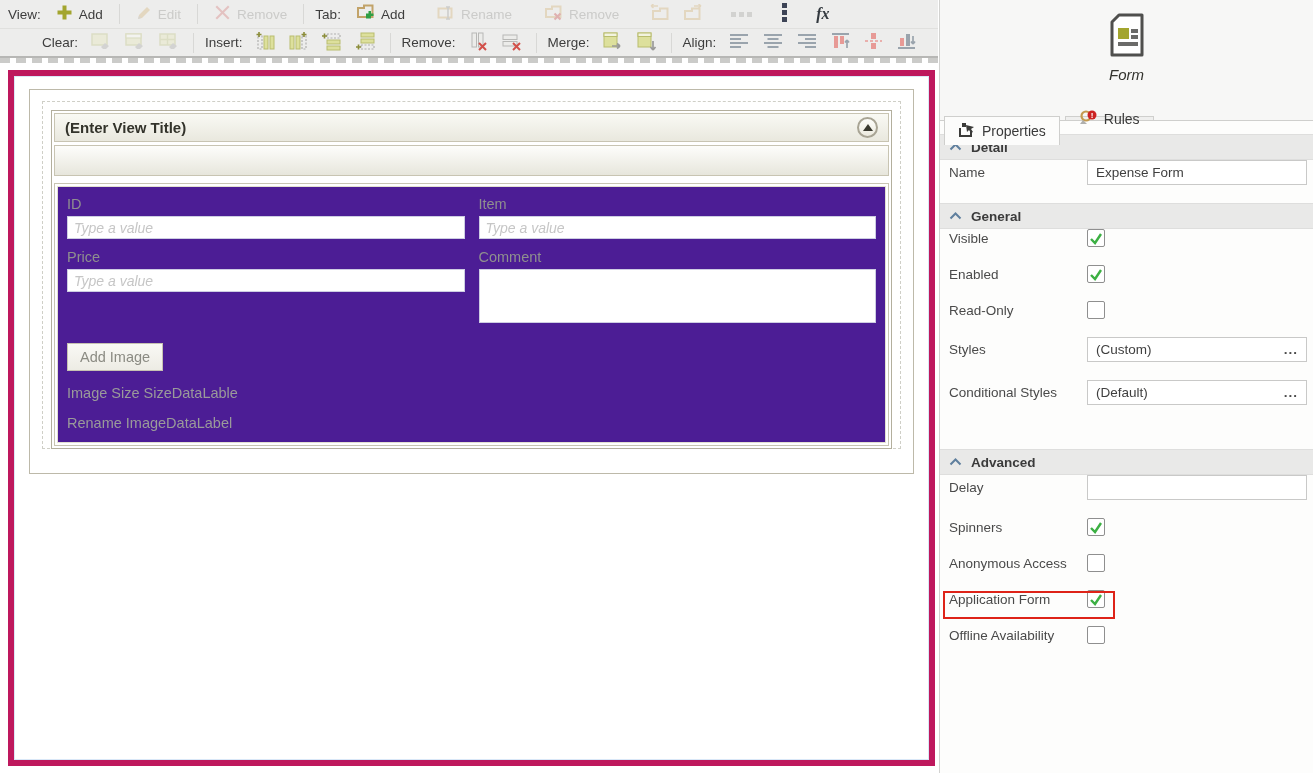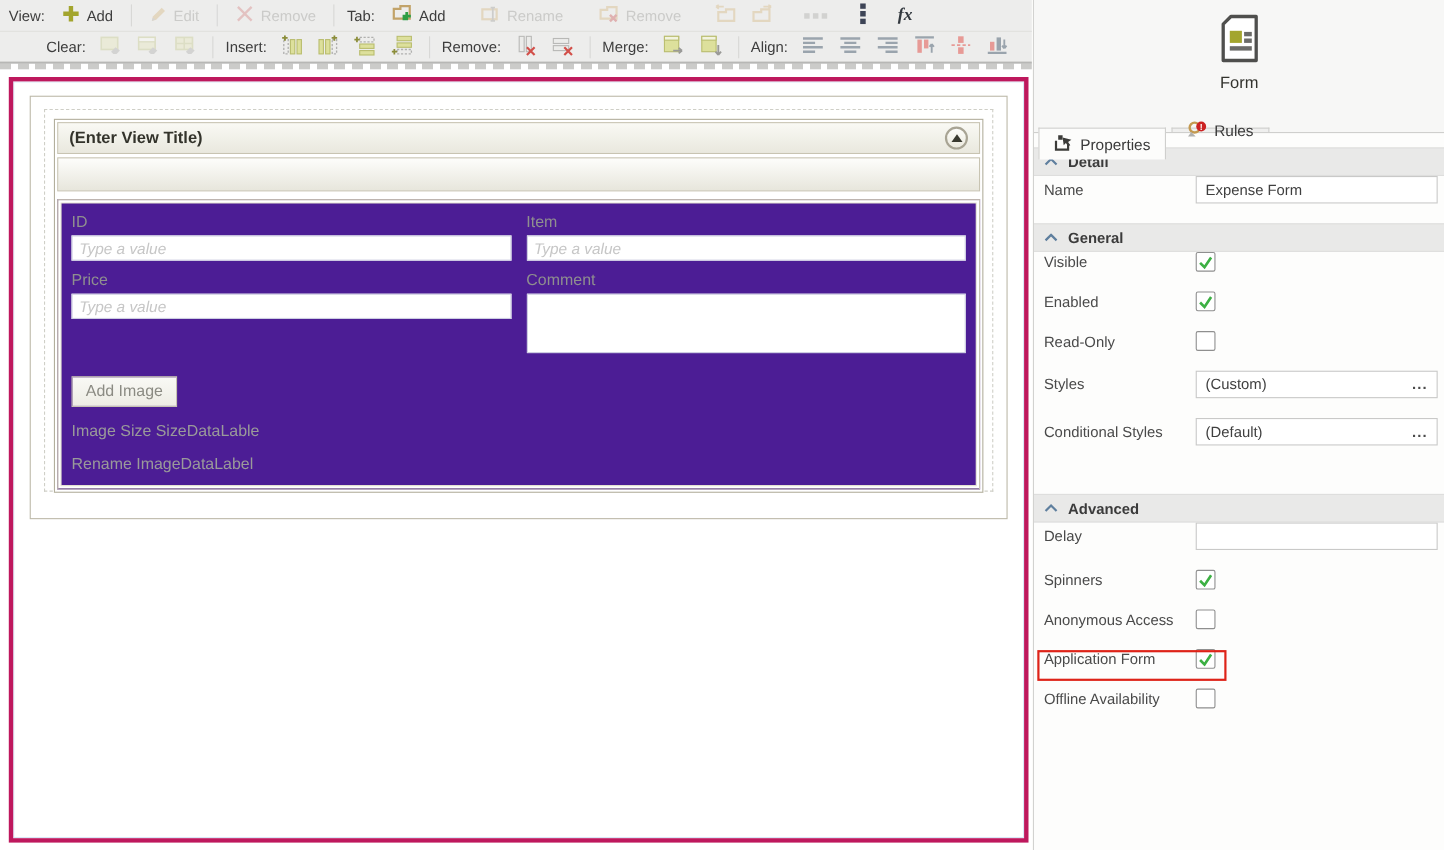--- a/index.html
+++ b/index.html
@@ -16,21 +16,21 @@
   .tb-label { font-size:13.5px; color:#3d3d3d; padding:0 4px 0 2px; white-space:nowrap; }
   .tb-btn { display:flex; align-items:center; gap:6px; border:none; background:transparent; padding:3px 7px; font-size:13.5px; color:#3d3d3d; font-family:inherit; cursor:pointer; border-radius:2px; }
   .tb-btn.icon-only { padding:3px 5px; }
   .tb-btn.disabled { color:#cbcbc9; cursor:default; }
   .tb-btn.disabled svg { opacity:.45; }
   .tb-sep { width:1px; height:20px; background:#d8d8d6; margin:0 5px; }
   .tb-gap { width:10px; }
   .fx-glyph { font-family:"Liberation Serif", serif; font-style:italic; font-weight:bold; font-size:16px; color:#33393f; }
 
   
-  .canvas { position:absolute; left:8px; top:70px; width:927px; height:696px; border:4px solid #be185d; background:#fff; box-shadow:inset 0 0 0 1px rgba(43,124,211,.18); }
+  .canvas { position:absolute; left:8px; top:70px; width:927px; height:696px; border:6px solid #be185d; background:#fff; box-shadow:inset 0 0 0 1px rgba(43,124,211,.18); }
   .cell { position:absolute; left:15px; top:13px; right:15px; height:385px; border:1px solid #bdb9a9; }
   .dropzone { position:absolute; left:12px; right:12px; top:11px; bottom:24px; border:1px dashed #cfcfc7; }
   .view { position:absolute; left:8px; right:8px; top:8px; border:1px solid #b3af9d; background:#fff; padding:2px; }
 
   .view-title { height:29px; background:linear-gradient(#f9f9f4,#e9e8de); border:1px solid #c8c4b2; display:flex; align-items:center; padding:0 10px; }
   .view-title-text { font-weight:bold; font-size:15px; color:#33332b; }
   .collapse-btn { margin-left:auto; width:21px; height:21px; border-radius:50%; border:2px solid #a8a494; background:linear-gradient(#fdfdfa,#eceadf); display:flex; align-items:center; justify-content:center; cursor:pointer; }
   .collapse-btn .tri { width:0; height:0; border-left:5px solid transparent; border-right:5px solid transparent; border-bottom:7px solid #3a3a30; }
 
   .view-toolbar { margin-top:3px; height:31px; background:linear-gradient(#fdfdfb,#e7e6dc); border:1px solid #c8c4b2; }
@@ -42,21 +42,21 @@
   .text-input::placeholder { color:#c6c6c6; font-style:italic; }
   .comment-box { width:100%; height:54px; border:1px solid #cdcde2; background:#fff; resize:none; }
   .field-spacer { height:8px; }
 
   .add-image-btn { margin-top:16px; display:inline-block; padding:5px 12px; font-size:14.5px; color:#8b8b83; background:linear-gradient(#f9f9f5,#edece4); border:1px solid #c6c2b2; cursor:pointer; font-family:inherit; }
   .data-label-row { margin-top:14px; font-size:14.5px; color:#9a9a9a; }
   .data-label-row .dl-name { margin-right:4px; }
 
   
   .right-pane { position:absolute; left:939px; top:0; width:374px; height:773px; background:#f7f7f6; border-left:1px solid #d2d2d0; }
-  .obj-header { text-align:center; padding-top:12px; }
+  .obj-header { text-align:center; padding-top:12px;font-style:italic; }
   .obj-label { font-size:15px; color:#33332e; margin-top:4px; }
 
   .tabs { position:absolute; left:4px; top:92px; display:flex; gap:5px; height:28px; z-index:2; }
   .tab { display:flex; align-items:center; gap:7px; padding:0 13px; font-size:14px; color:#3a3a3a; border:1px solid #cfcfcd; border-bottom:none; background:#efefee; cursor:pointer;margin-top:24px; }
   .tab.active { background:#fcfcfb; height:29px; }
 
   .panel-body { position:absolute; left:0; right:0; top:120px; bottom:0; background:#fdfdfc; border-top:1px solid #cfcfcd; padding-top:13px; }
   .sec-header { height:26px; background:#e9e9e8; border-top:1px solid #dededd; border-bottom:1px solid #dededd; display:flex; align-items:center; gap:9px; padding-left:9px; font-size:13.5px; font-weight:bold; color:#3b3b3b; cursor:pointer; }
   .sec-header svg { display:block; }
   .prop-row { min-height:30px; display:flex; align-items:center; padding:0 6px 18px 9px; background:transparent; position:relative; }

